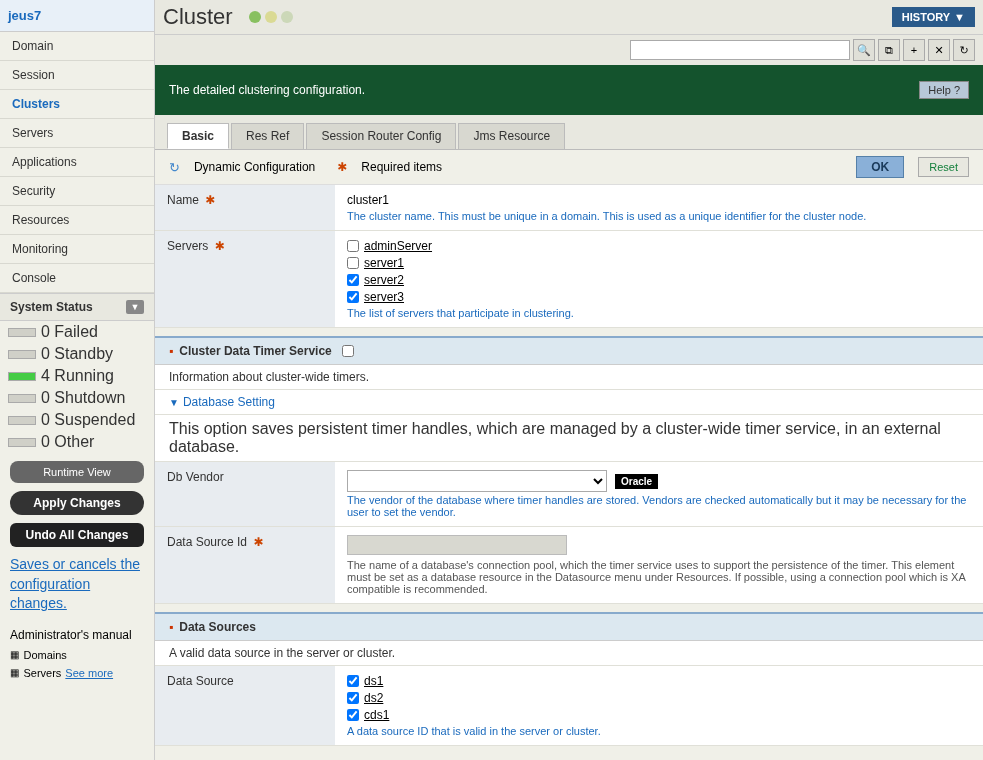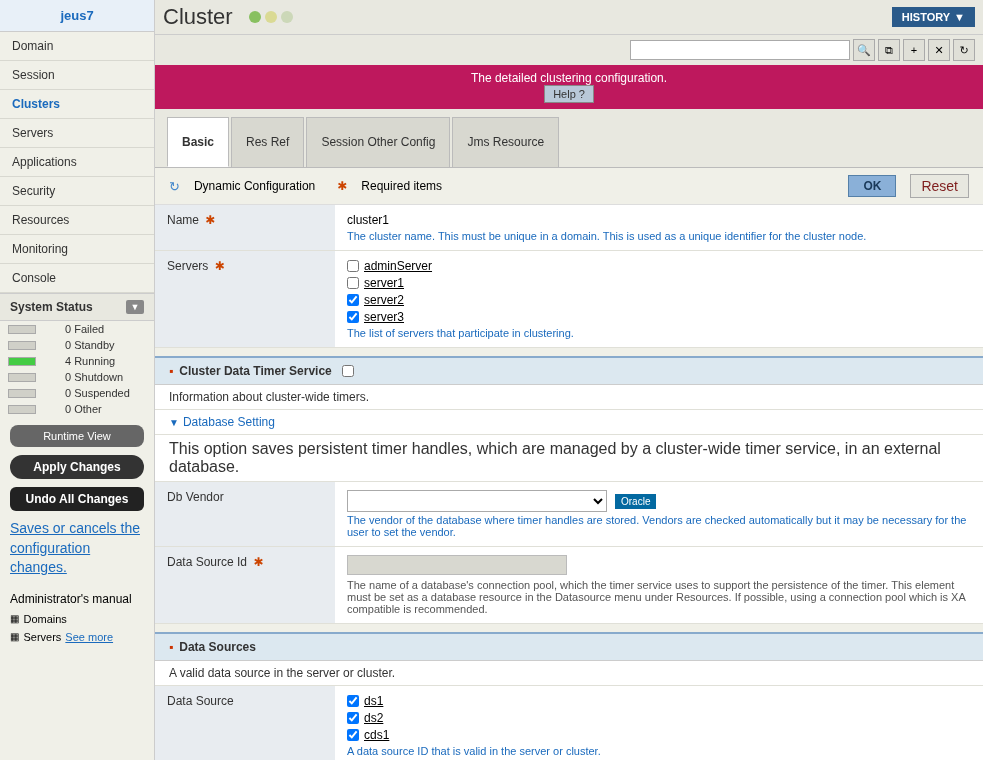--- a/index.html
+++ b/index.html
@@ -9,21 +9,21 @@
     #sidebar {
       width: 155px;
       background: #f0f0e8;
       border-right: 1px solid #ccc;
       display: flex;
       flex-direction: column;
       flex-shrink: 0;
     }
     .sidebar-username {
       background: #e8f0f8;
-      text-align: center;
+      text-align: left;
       padding: 8px;
       color: #1a6abd;
       font-weight: bold;
       font-size: 13px;
       border-bottom: 1px solid #ccc;
     }
     .sidebar-nav-item {
       padding: 7px 12px;
       border-bottom: 1px solid #d8d8d0;
       color: #333;
@@ -54,23 +54,22 @@
       align-items: center;
       justify-content: center;
       color: white;
       font-size: 9px;
     }
 
     .status-row {
       display: flex;
       align-items: center;
       padding: 2px 10px 2px 8px;
-      font-size: 11px;
-      color: #333;
-      gap: 24px;
+      font-size: 16px;
+      color: #333;
     }
     .status-bar-bg {
       width: 28px;
       height: 9px;
       background: #d0d0c8;
       border: 1px solid #aaa;
       margin-right: 5px;
       flex-shrink: 0;
     }
     .status-bar-fill {
@@ -201,28 +200,27 @@
       width: 22px; height: 22px;
       background: #e0e0d8;
       border: 1px solid #aaa;
       display: flex; align-items: center; justify-content: center;
       cursor: pointer;
       font-size: 11px;
     }
 
     
     .info-bar {
-      background: #be185d;
+      background: #14532d;
       color: white;
-      padding: 6px 14px;
+      padding: 16px 14px;
       font-size: 12px;
       display: flex;
       align-items: center;
       justify-content: space-between;
-      flex-direction: column;
     }
     .help-btn {
       background: #b8c8d8;
       color: #333;
       border: 1px solid #888;
       padding: 2px 8px;
       font-size: 11px;
       cursor: pointer;
       display: flex;
       align-items: center;
@@ -239,21 +237,21 @@
 
     
     .tabs {
       display: flex;
       gap: 0;
       padding: 8px 12px 0;
       background: #e8e8e0;
       border-bottom: 1px solid #bbb;
     }
     .tab {
-      padding: 17px 14px;
+      padding: 5px 14px;
       border: 1px solid #bbb;
       border-bottom: none;
       background: #d8d8d0;
       cursor: pointer;
       font-size: 12px;
       color: #333;
       margin-right: 2px;
     }
     .tab.active {
       background: white;
@@ -277,24 +275,24 @@
       border: 1px solid #5580a8;
       color: #1a3a5a;
       font-weight: bold;
       padding: 3px 14px;
       cursor: pointer;
       font-size: 12px;
     }
     .reset-btn {
       background: #e8e8e0;
       border: 1px solid #aaa;
-      color: #7f1d1d;
+      color: #15803d;
       padding: 3px 10px;
       cursor: pointer;
-      font-size: 14px;
+      font-size: 11px;
     }
 
     
     .field-table {
       width: 100%;
       border-collapse: collapse;
       background: white;
       margin-bottom: 8px;
     }
     .field-row {
@@ -373,25 +371,26 @@
 
     
     .db-vendor-select {
       width: 260px;
       border: 1px solid #aaa;
       background: white;
       height: 22px;
       font-size: 11px;
     }
     .oracle-badge {
-      background: #0369a1;
+      background: #000000;
       color: white;
       font-size: 10px;
       padding: 2px 6px;
       margin-left: 8px;
+      font-weight: bold;
     }
 
     
     .ds-input {
       width: 220px;
       height: 20px;
       background: #d8d8d0;
       border: 1px solid #bbb;
       font-size: 11px;
     }
@@ -520,21 +519,21 @@
       <span>Help</span>
       <span>?</span>
     </button>
   </div>
 
   <div class="content-area">
 
     <div class="tabs">
       <div class="tab active">Basic</div>
       <div class="tab">Res Ref</div>
-      <div class="tab">Session Other Config</div>
+      <div class="tab">Session Router Config</div>
       <div class="tab">Jms Resource</div>
     </div>
 
     <div class="dynamic-bar">
       <span style="color:#4488cc; font-size:13px;">↻</span>
       <span>Dynamic Configuration</span>
       <span style="color:#cc4400; margin-left:8px;">✱</span>
       <span>Required items</span>
       <button class="ok-btn">OK</button>
       <button class="reset-btn">Reset</button>

